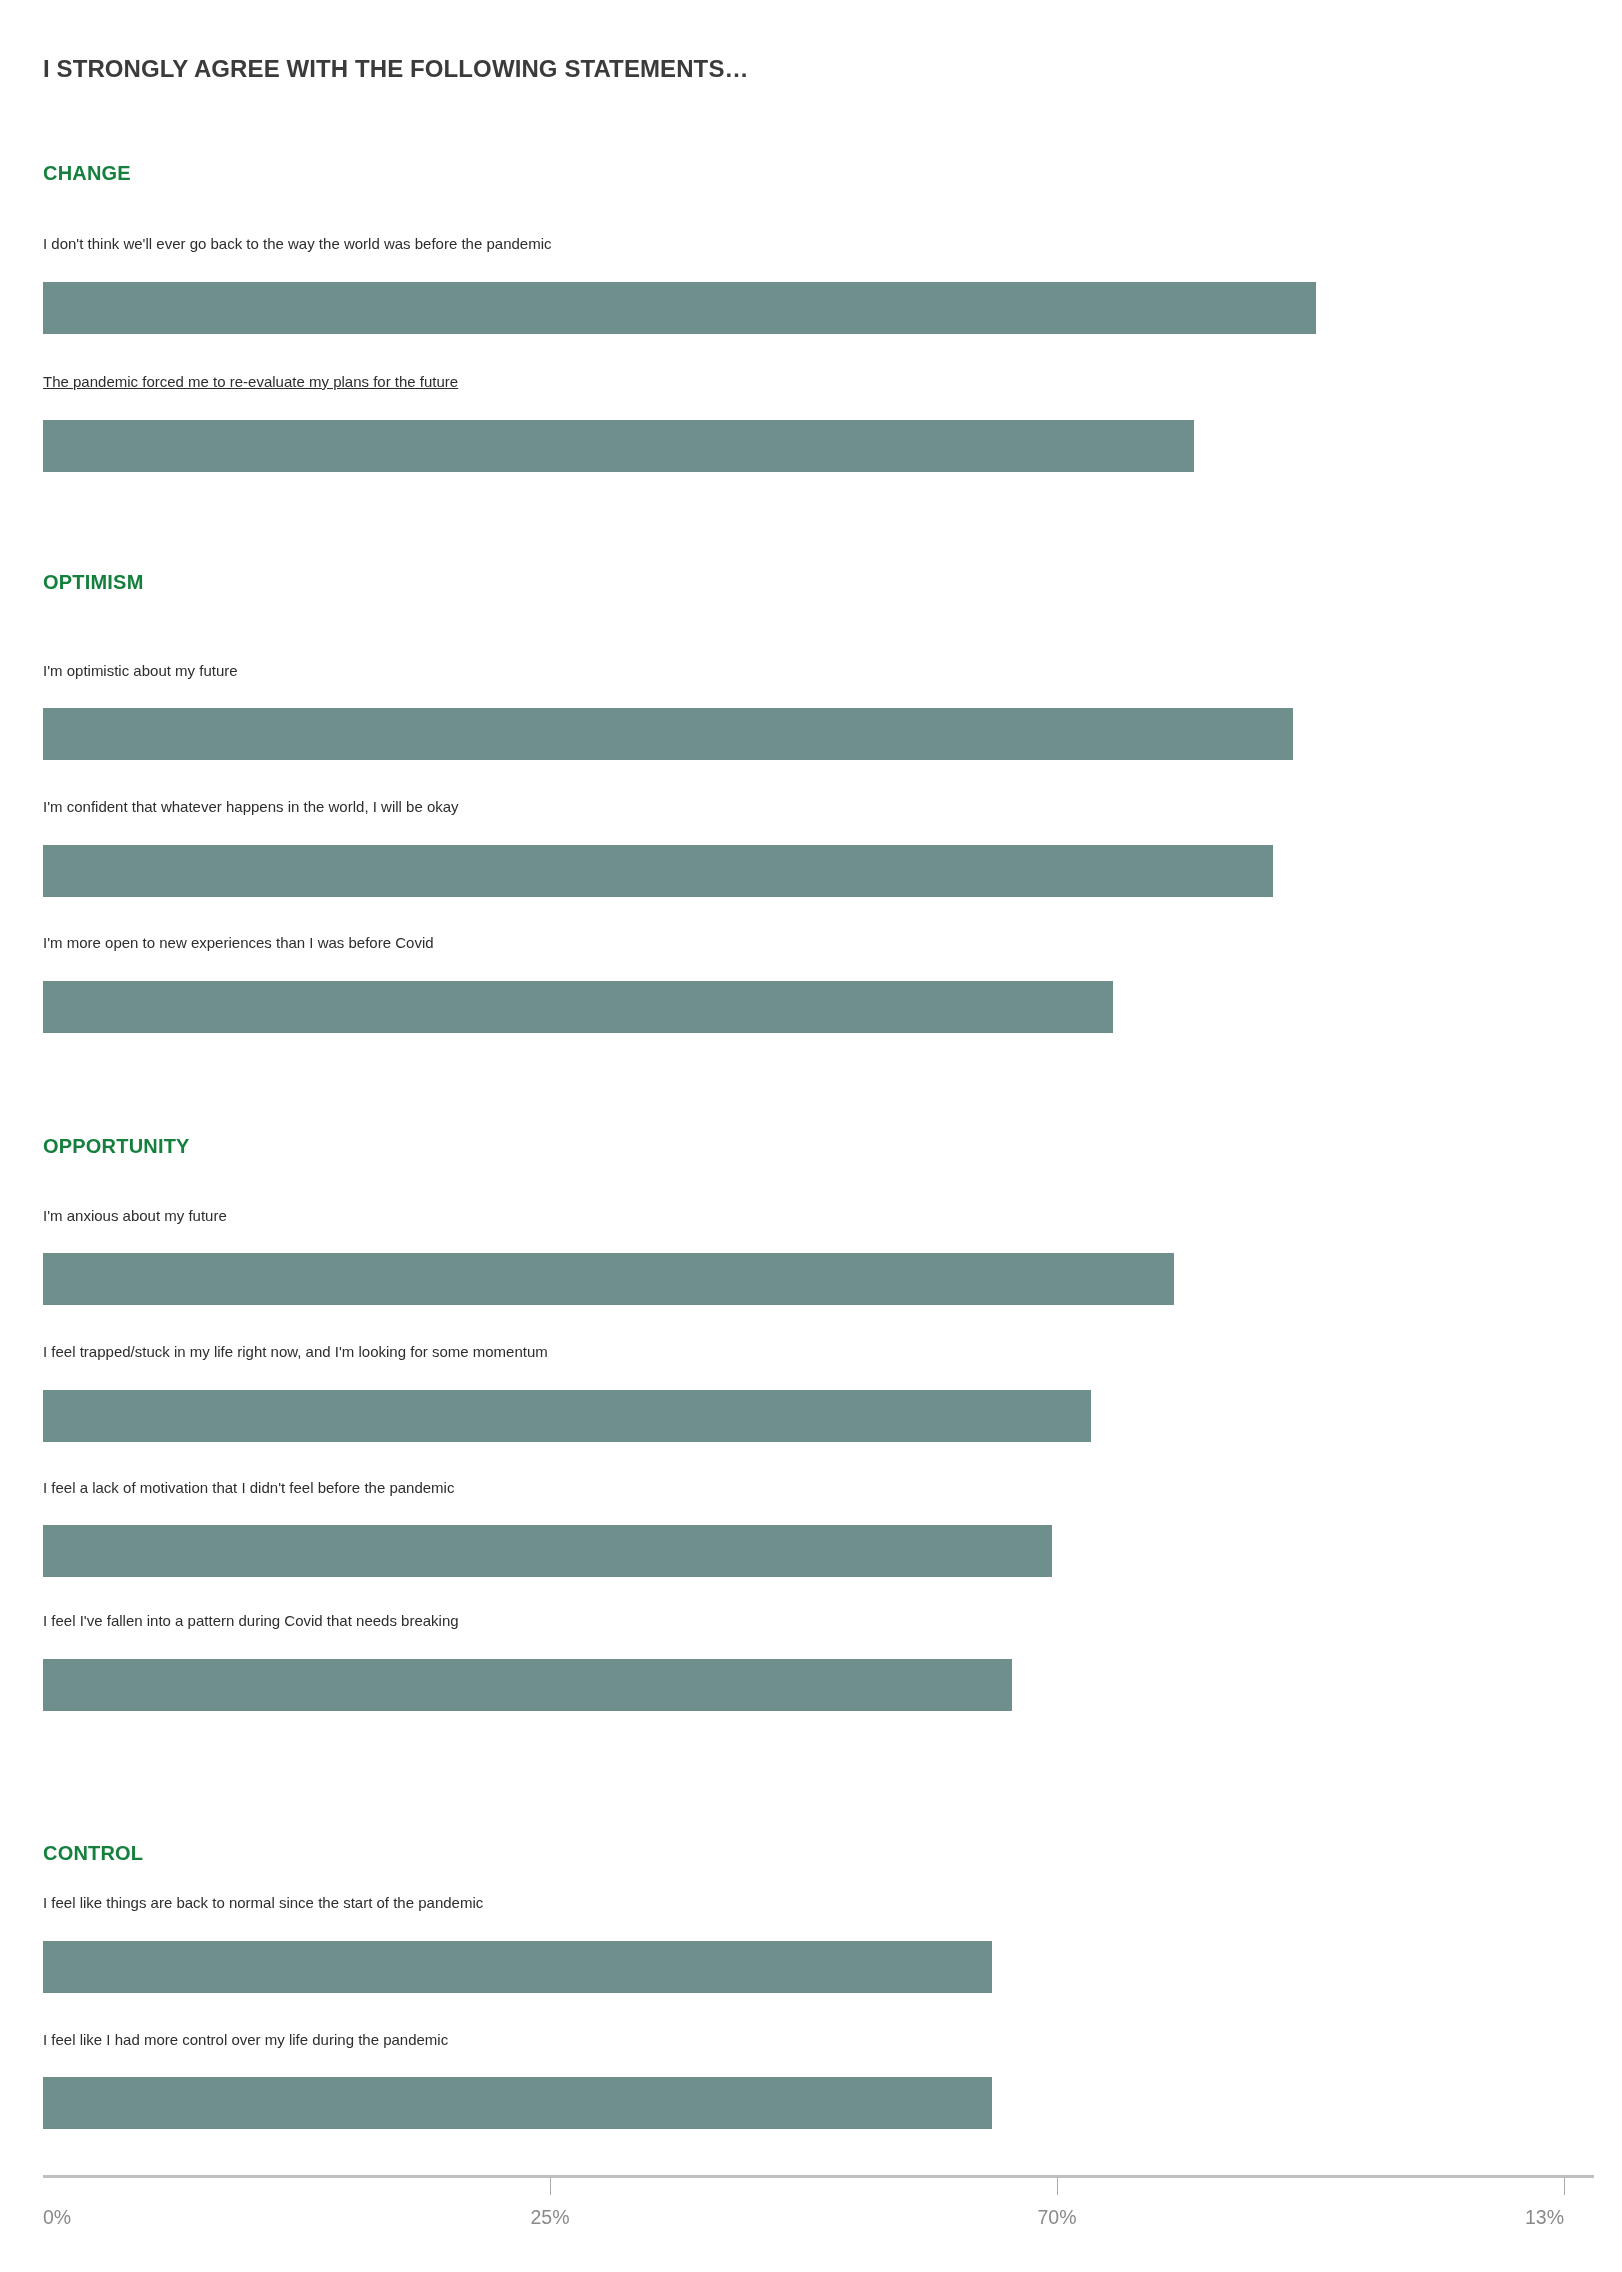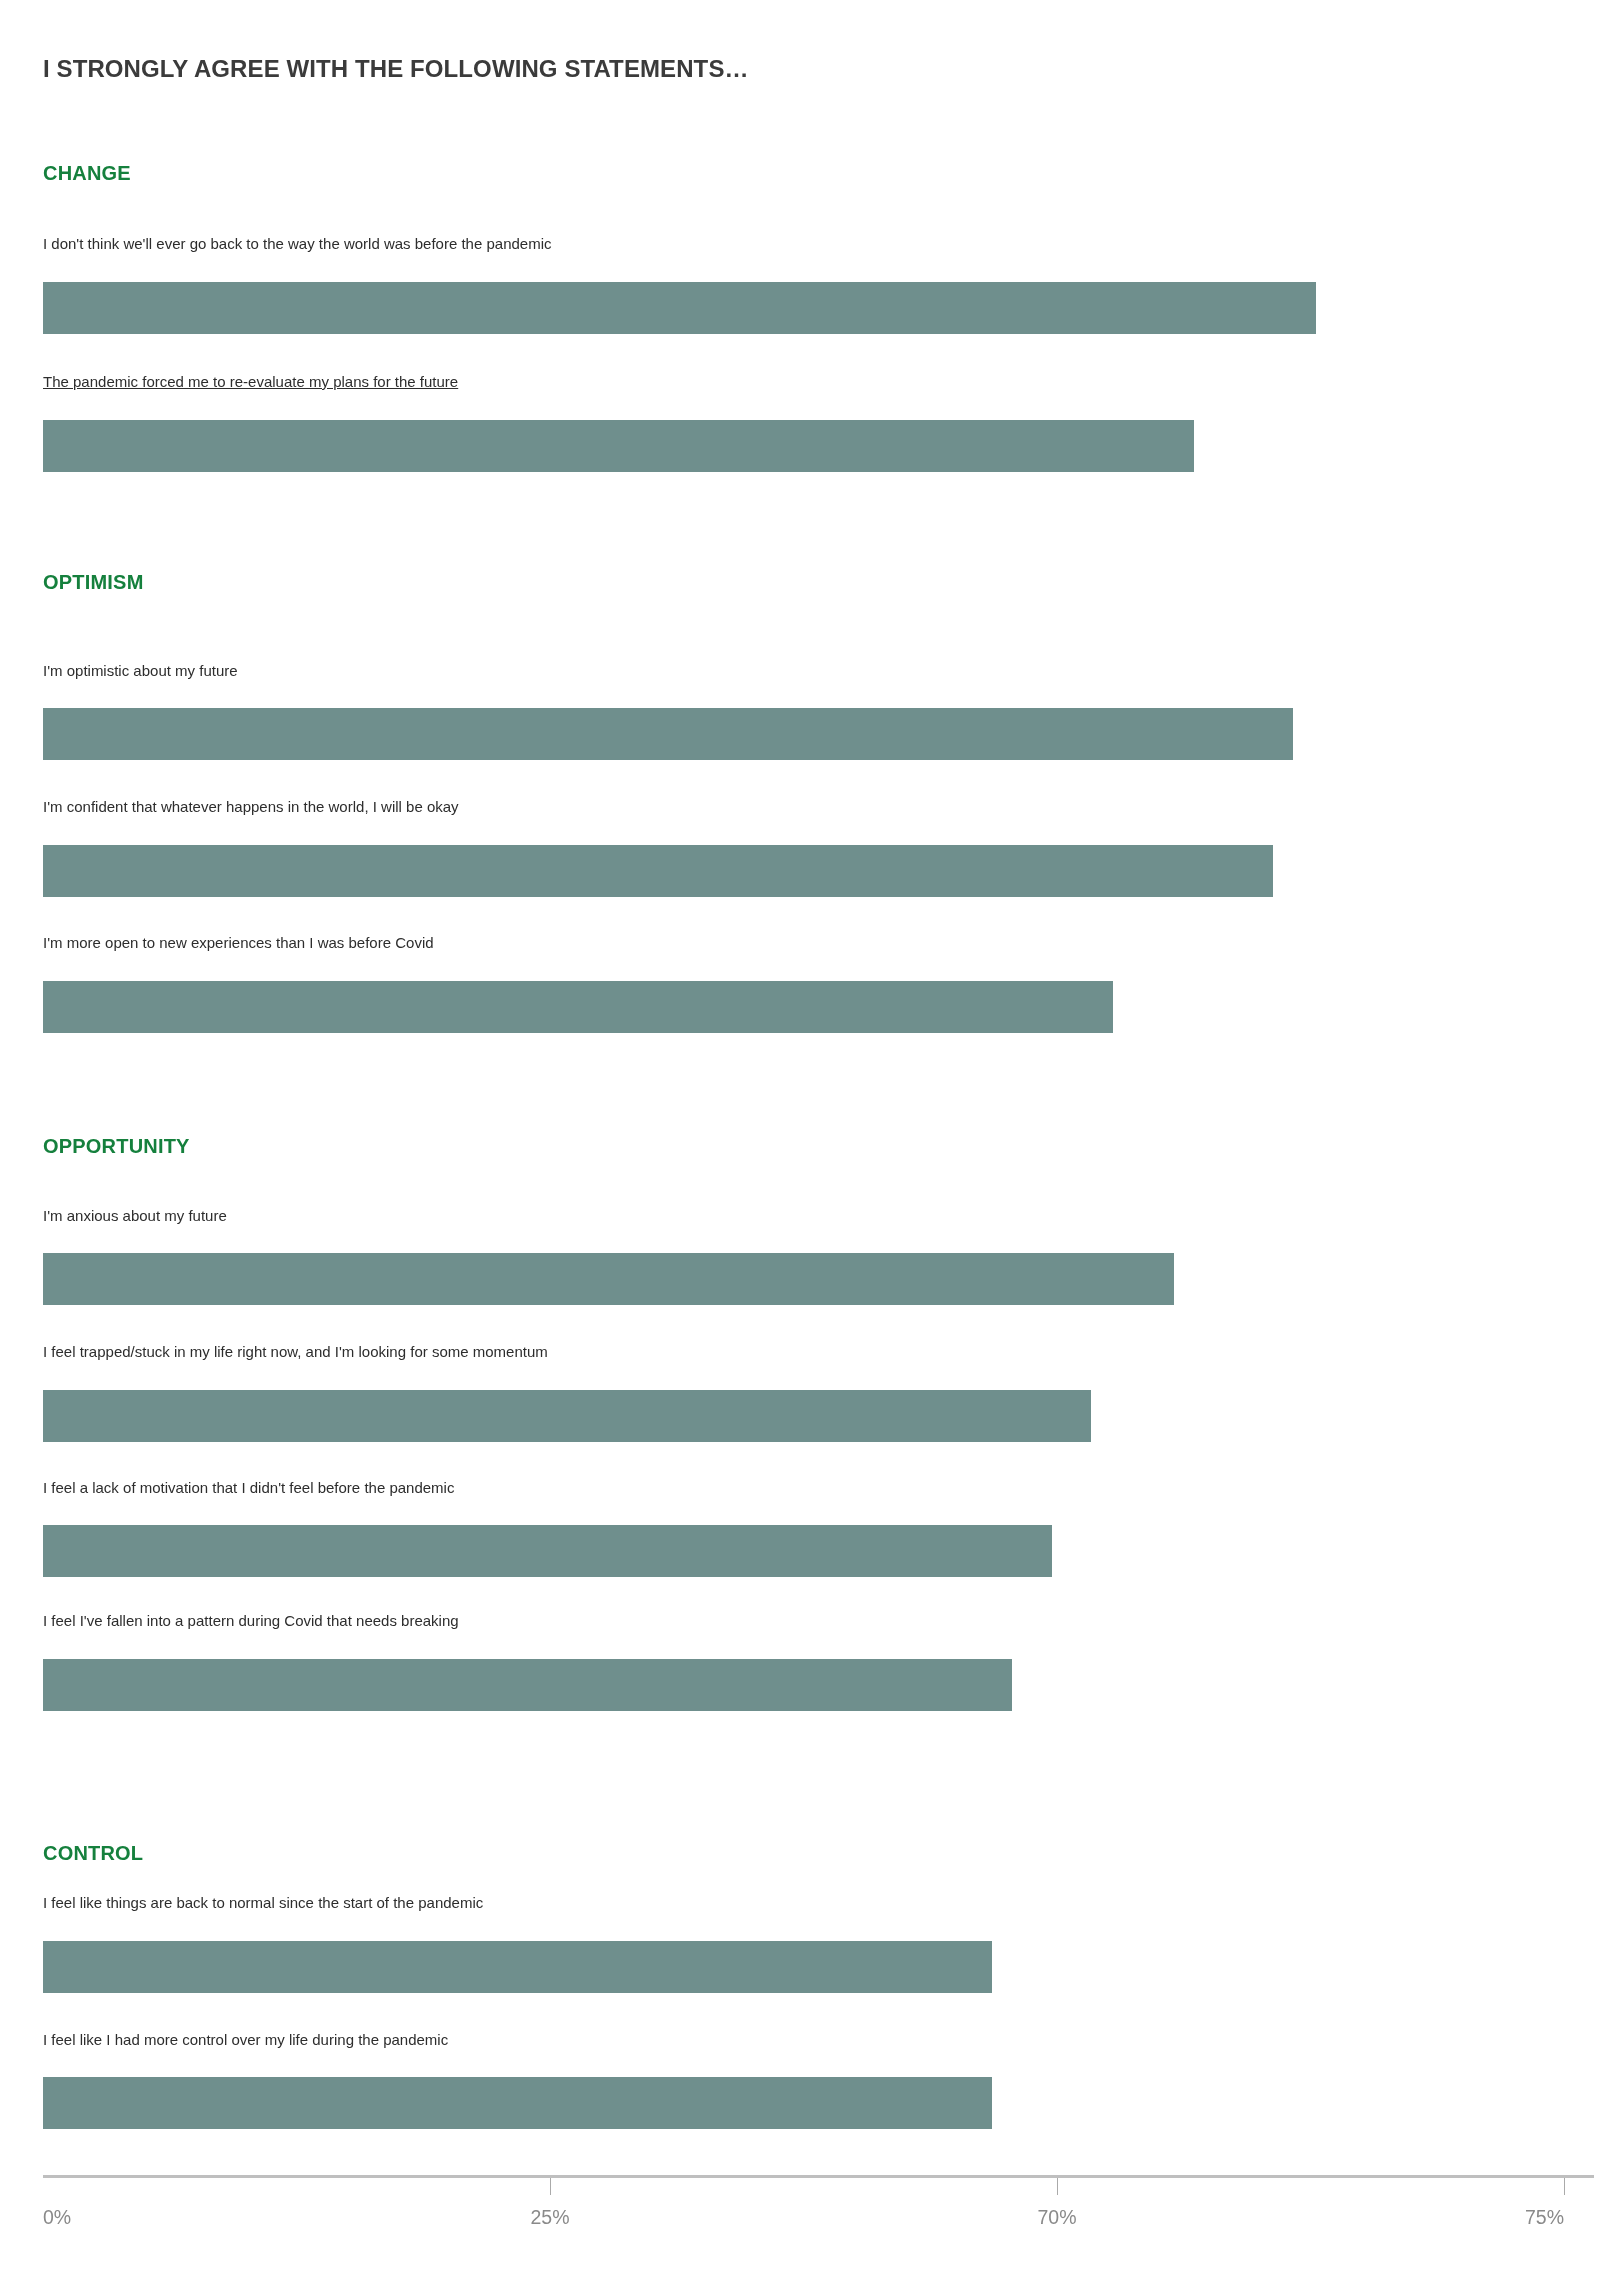--- a/index.html
+++ b/index.html
@@ -137,17 +137,17 @@
     </div>
 
   <div class="axis-line"></div>
   <div id="axis-ticks">
       <div class="axis-tick-label first" style="left: 43px;">0%</div>
       <div class="axis-tick" style="left: 550px;"></div>
       <div class="axis-tick-label mid" style="left: 550px; text-align: center;">25%</div>
       <div class="axis-tick" style="left: 1057px;"></div>
       <div class="axis-tick-label mid" style="left: 1057px;">70%</div>
       <div class="axis-tick" style="left: 1564px;"></div>
-      <div class="axis-tick-label last" style="left: 1564px;">75%</div>
+      <div class="axis-tick-label last" style="left: 1564px;">13%</div>
     </div>
 
 </div>
 
 
 </body></html>

